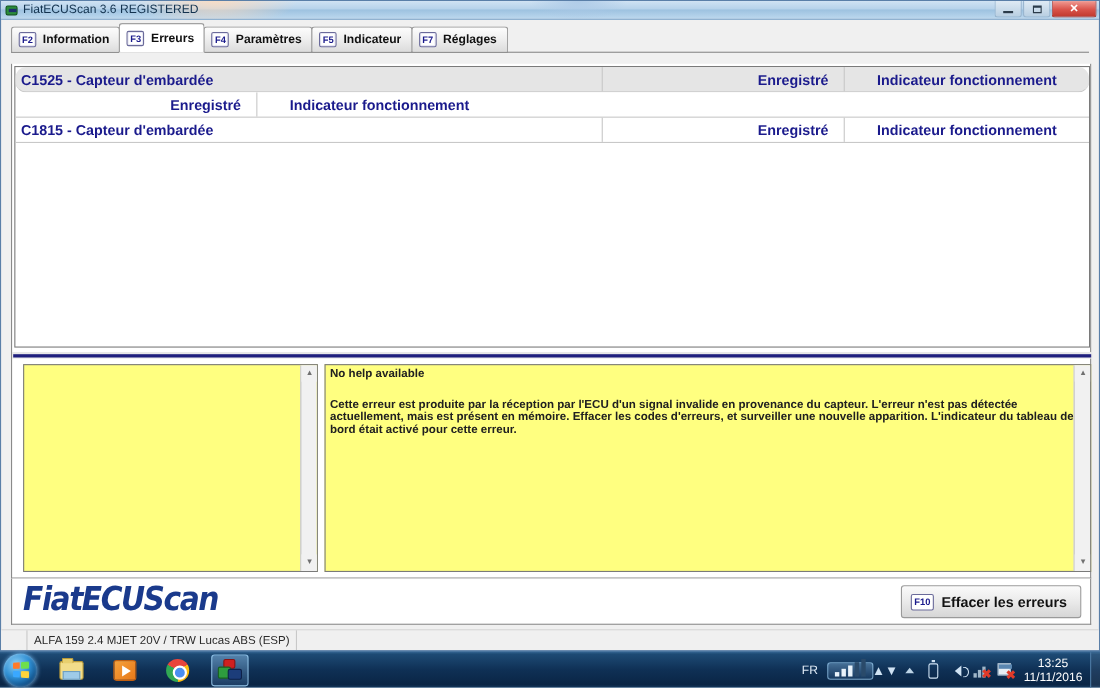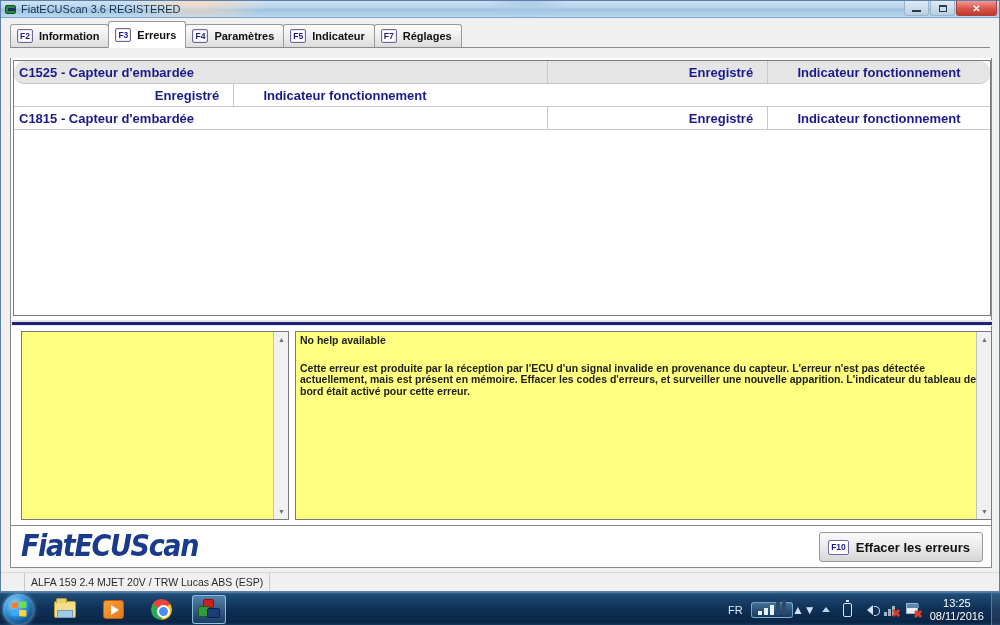--- a/index.html
+++ b/index.html
@@ -535,17 +535,17 @@
         </span>
       </span>
     <span class="icn">
         <span class="flagx">
           <span class="fl"></span>
           <span class="x">✖</span>
         </span>
       </span>
     <span class="clock">
       <span>13:25</span>
-      <span>08/11/2016</span>
+      <span>11/11/2016</span>
     </span>
     <span class="showdesk"></span>
   </div>
 </div>
 
 </body></html>

